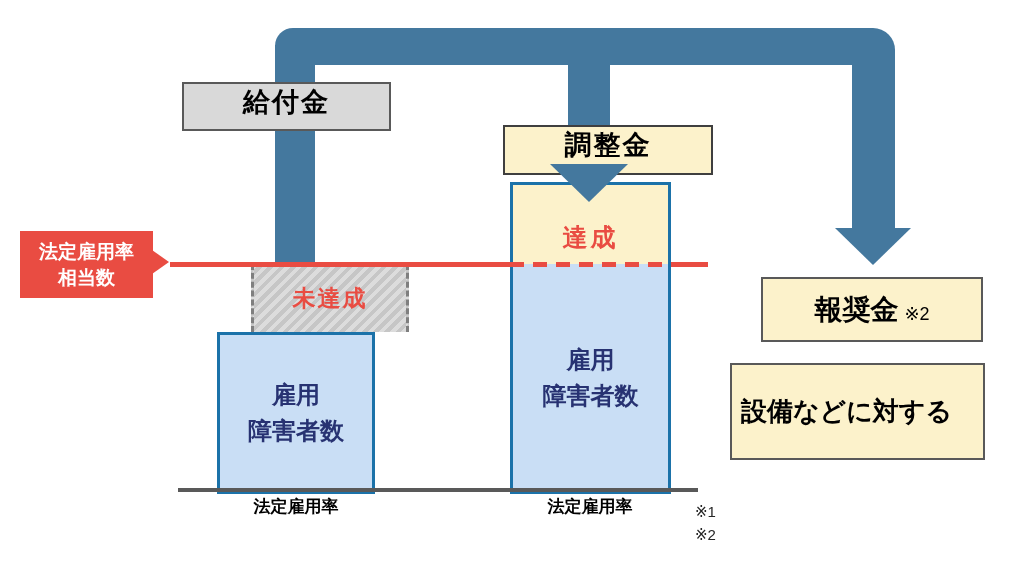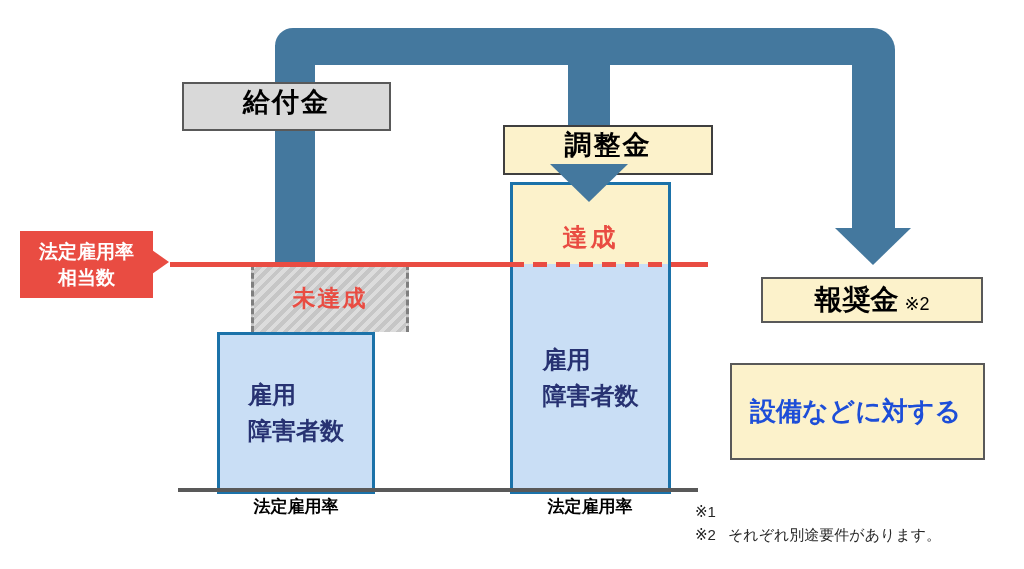--- a/index.html
+++ b/index.html
@@ -36,46 +36,46 @@
   .redline-solid2{left:671px;width:37px;}
 
   
   .hatch-zone{left:217px;top:264px;width:158px;height:68px;box-sizing:border-box;
     background:repeating-linear-gradient(135deg,#dcdcdc 0 4px,#c6c6c6 4px 8px);
     border-left:3px dashed #7f7f7f;border-right:3px dashed #7f7f7f;
     display:flex;align-items:center;justify-content:center;z-index:2;margin-left:34px;}
   .hatch-zone .txt{color:var(--red,#E94C42);font-weight:800;font-size:23px;letter-spacing:2px;}
   .left-blue{left:217px;top:332px;width:158px;height:162px;box-sizing:border-box;background:var(--blue-fill,#C9DEF5);
     border:3px solid var(--blue-border,#1B72A9);display:flex;align-items:center;justify-content:center;z-index:2;}
-  .employed-txt{color:var(--navy,#273272);font-weight:800;font-size:24px;line-height:1.5;text-align:left;}
+  .employed-txt{color:var(--navy,#273272);font-weight:800;font-size:24px;line-height:1.5;text-align:center;}
 
   
   .mid-bar{left:510px;top:182px;width:161px;height:312px;box-sizing:border-box;border:3px solid var(--blue-border,#1B72A9);
     display:flex;flex-direction:column;z-index:2;}
   .achieved-zone{height:79px;background:var(--yellow-bg,#FCF2CB);display:flex;align-items:flex-end;justify-content:center;padding-bottom:10px;box-sizing:border-box;}
   .achieved-zone .txt{color:var(--red,#E94C42);font-weight:800;font-size:25px;letter-spacing:3px;}
   .mid-blue{flex:1;background:var(--blue-fill,#C9DEF5);display:flex;align-items:center;justify-content:center;}
 
   
   .baseline{left:178px;top:488px;width:520px;height:4px;background:#595959;z-index:6;}
 
   
   .caption{top:496px;width:200px;text-align:center;font-weight:700;font-size:17px;color:#000;line-height:1.3;z-index:6;}
   .caption-left{left:196px;}
   .caption-mid{left:490px;}
   .note-sm{font-size:12.5px;font-weight:400;}
 
   
-  .reward-box{left:761px;top:277px;width:222px;height:46px;box-sizing:border-box;background:var(--yellow-bg,#FCF2CB);
+  .reward-box{left:761px;top:277px;width:222px;height:65px;box-sizing:border-box;background:var(--yellow-bg,#FCF2CB);
     border:2px solid #595959;display:flex;align-items:center;justify-content:center;gap:6px;z-index:2;}
   .reward-box .main{font-weight:800;font-size:28px;color:#000;}
   .reward-box .note{font-size:18px;color:#000;margin-top:8px;}
   .subsidy-box{left:730px;top:363px;width:255px;height:97px;box-sizing:border-box;background:var(--yellow-bg,#FCF2CB);
     border:2px solid #595959;display:flex;flex-direction:column;justify-content:center;padding-left:9px;z-index:2;}
-  .subsidy-box .line{font-weight:800;font-size:26px;color:#1d4ed8;line-height:1.45;margin-left:9px;}
+  .subsidy-box .line{font-weight:800;font-size:26px;color:#000000;line-height:1.45;}
   .subsidy-box .note{font-size:19px;font-weight:400;margin-left:4px;}
 
   
   .footnotes{left:695px;top:501px;width:320px;font-size:15px;color:#262626;line-height:1.5;z-index:6;}
   .footnote-row{display:flex;gap:12px;}
 </style>
 </head>
 <body>
 
 <div class="canvas">
@@ -142,17 +142,16 @@
   <div class="abs subsidy-box">
     <div class="line">設備などに対する</div>
   </div>
 
   <div class="abs footnotes">
     <div class="footnote-row">
       <span>※1</span>
     </div>
     <div class="footnote-row">
       <span>※2</span>
-      <span>それぞれ別途要件があります。</span>
     </div>
   </div>
 
 </div>
 
 </body></html>

